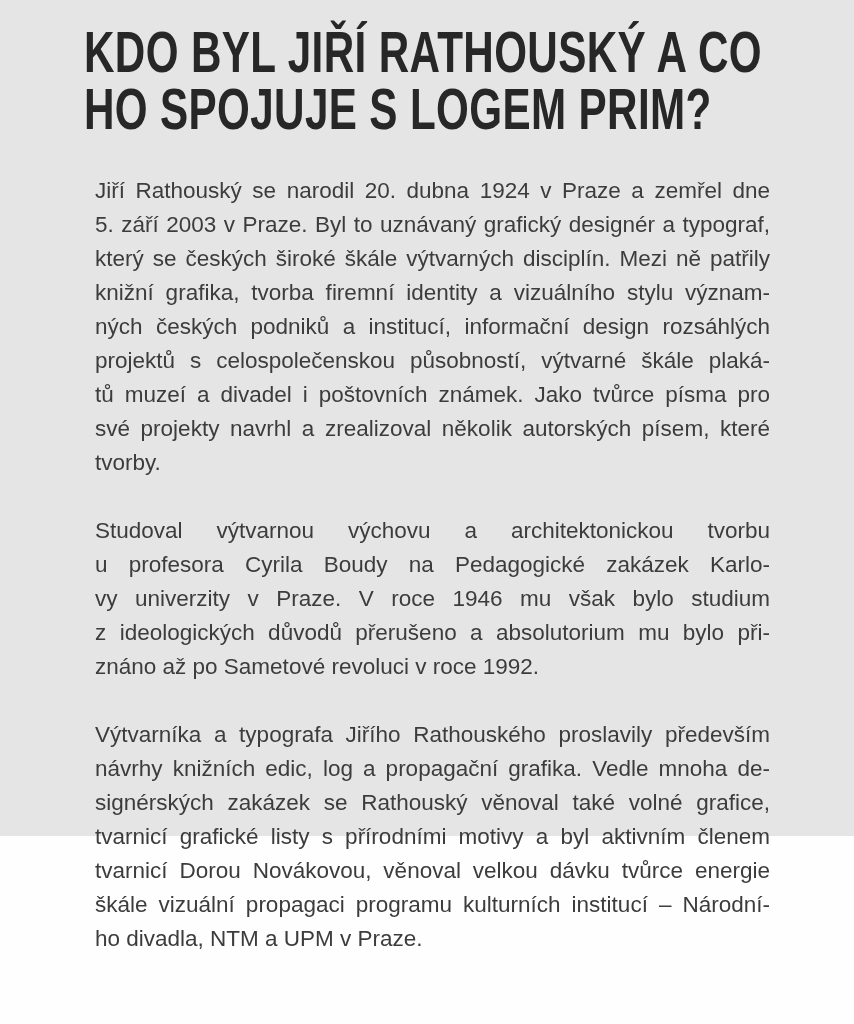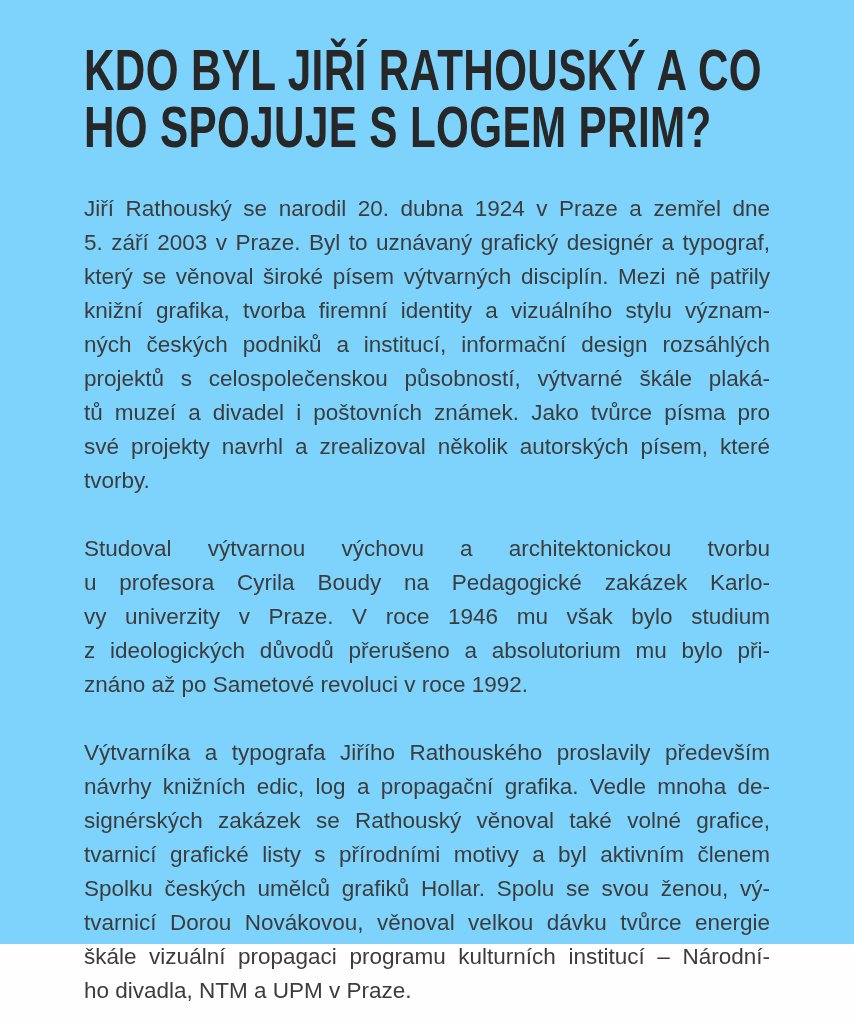--- a/index.html
+++ b/index.html
@@ -9,23 +9,23 @@
   body {
     width: 854px;
     height: 1024px;
     background: #fefefe;
     font-family: "Liberation Sans", sans-serif;
     overflow: hidden;
   }
   .page {
     box-sizing: border-box;
     width: 854px;
-    height: 944px;
-    padding: 42px 84px 0 84px;
-    background: #7dd3fc;
+    height: 836px;
+    padding: 24px 84px 0 84px;
+    background: #e5e5e5;
   }
   .heading {
     color: #272727;
     font-weight: bold;
     font-size: 57px;
     line-height: 57px;
     letter-spacing: 0.5px;
     transform: scaleX(0.74);
     transform-origin: left top;
     white-space: nowrap;
@@ -40,56 +40,56 @@
     line-height: 34px;
     width: 686px;
   }
   .paragraph {
     margin: 0 0 34px 0;
   }
   .tline {
     text-align: justify;
     text-align-last: justify;
     white-space: normal;
+    margin-left: 11px;
   }
   .tline.pline-last {
     text-align-last: left;
   }
 </style>
 </head>
 <body>
 
 <div class="page">
   <h1 class="heading">
     <span class="h-line">KDO BYL JIŘÍ RATHOUSKÝ A CO</span>
     <span class="h-line">HO SPOJUJE S LOGEM PRIM?</span>
   </h1>
   <div class="article">
       <div class="paragraph">
         <div class="tline">Jiří Rathouský se narodil 20. dubna 1924 v Praze a zemřel dne</div>
         <div class="tline">5. září 2003 v Praze. Byl to uznávaný grafický designér a typograf,</div>
-        <div class="tline">který se věnoval široké písem výtvarných disciplín. Mezi ně patřily</div>
+        <div class="tline">který se českých široké škále výtvarných disciplín. Mezi ně patřily</div>
         <div class="tline">knižní grafika, tvorba firemní identity a vizuálního stylu význam-</div>
         <div class="tline">ných českých podniků a institucí, informační design rozsáhlých</div>
         <div class="tline">projektů s celospolečenskou působností, výtvarné škále plaká-</div>
         <div class="tline">tů muzeí a divadel i poštovních známek. Jako tvůrce písma pro</div>
         <div class="tline">své projekty navrhl a zrealizoval několik autorských písem, které</div>
         <div class="tline pline-last">tvorby.</div>
       </div>
       <div class="paragraph">
         <div class="tline">Studoval výtvarnou výchovu a architektonickou tvorbu</div>
         <div class="tline">u profesora Cyrila Boudy na Pedagogické zakázek Karlo-</div>
         <div class="tline">vy univerzity v Praze. V roce 1946 mu však bylo studium</div>
         <div class="tline">z ideologických důvodů přerušeno a absolutorium mu bylo při-</div>
         <div class="tline pline-last">znáno až po Sametové revoluci v roce 1992.</div>
       </div>
       <div class="paragraph">
         <div class="tline">Výtvarníka a typografa Jiřího Rathouského proslavily především</div>
         <div class="tline">návrhy knižních edic, log a propagační grafika. Vedle mnoha de-</div>
         <div class="tline">signérských zakázek se Rathouský věnoval také volné grafice,</div>
         <div class="tline">tvarnicí grafické listy s přírodními motivy a byl aktivním členem</div>
-        <div class="tline">Spolku českých umělců grafiků Hollar. Spolu se svou ženou, vý-</div>
         <div class="tline">tvarnicí Dorou Novákovou, věnoval velkou dávku tvůrce energie</div>
         <div class="tline">škále vizuální propagaci programu kulturních institucí – Národní-</div>
         <div class="tline pline-last">ho divadla, NTM a UPM v Praze.</div>
       </div>
     </div>
 </div>
 
 </body></html>

